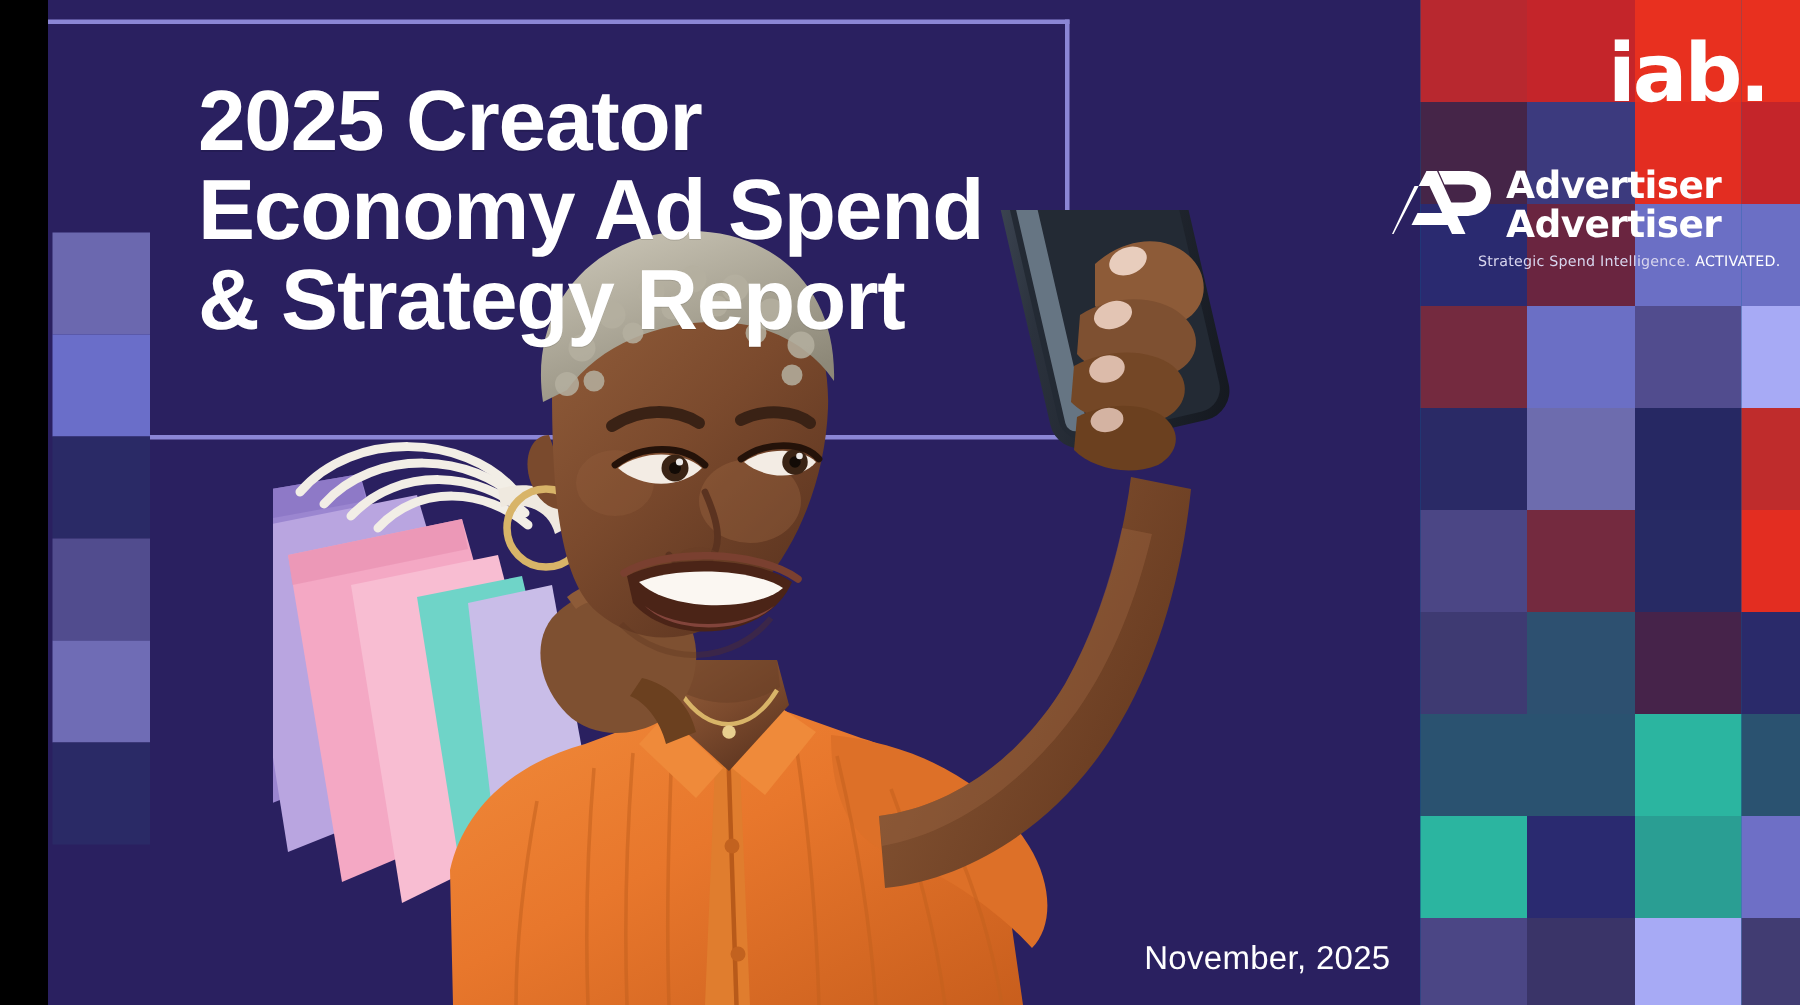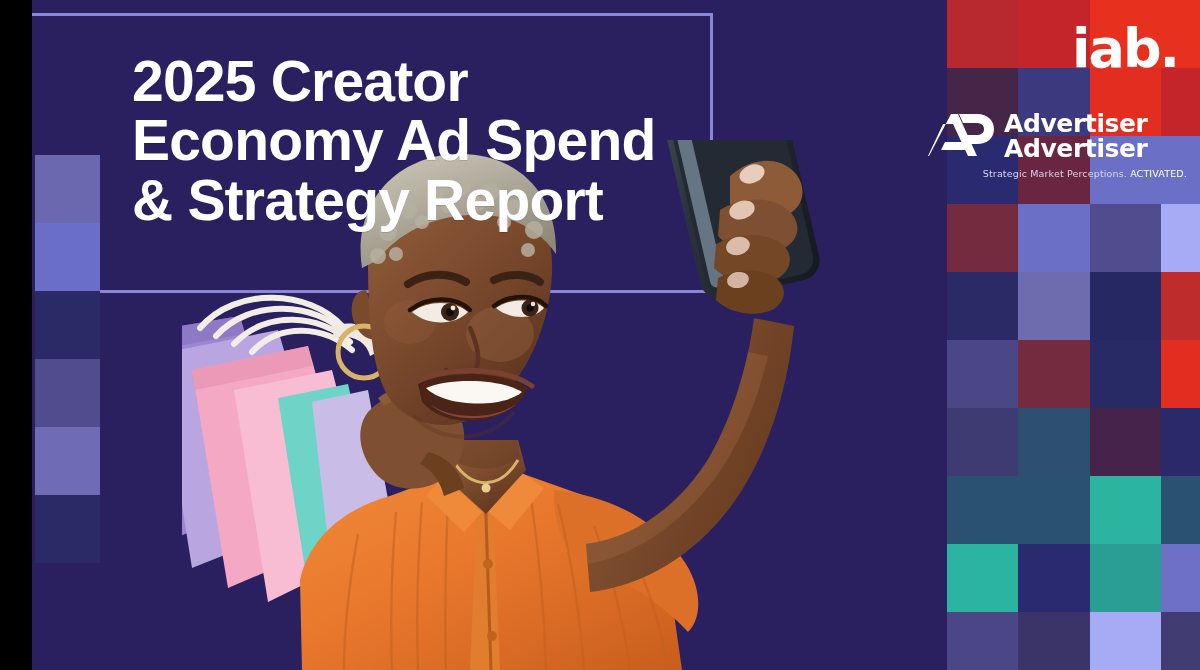--- a/index.html
+++ b/index.html
@@ -307,20 +307,21 @@
     </div>
 
     <div class="frame-line" id="frame-top" style="background: rgb(139, 134, 214);"></div>
     <div class="frame-line" id="frame-right" style="background: rgb(139, 134, 214);"></div>
     <div class="frame-line" id="frame-bottom" style="background: rgb(139, 134, 214);"></div>
 
     <h1 id="headline">2025 Creator
 Economy Ad Spend
 &amp; Strategy Report</h1>
 
+    <div id="date">November, 2025</div>
   </div>
 
   <div id="mosaic">
       <div class="cell" style="background: rgb(184, 40, 47);"></div>
       <div class="cell" style="background: rgb(196, 37, 42);"></div>
       <div class="cell" style="background: rgb(232, 48, 31);"></div>
       <div class="cell" style="background: rgb(232, 48, 31);"></div>
       <div class="cell" style="background: rgb(69, 37, 72);"></div>
       <div class="cell" style="background: rgb(60, 58, 126);"></div>
       <div class="cell" style="background: rgb(227, 45, 33);"></div>
@@ -370,17 +371,17 @@
           <path d="M20 34 L42 34 L46 42 L16 42 Z" fill="#ffffff"></path>
           <path d="M34 6 L52 6 C 63 6, 69 13, 69 21 C 69 30, 62 36, 52 36 L44 36 L40 27 L51 27 C 56 27, 59 25, 59 21 C 59 17, 56 15, 51 15 L38 15 Z" fill="#ffffff"></path>
         </svg>
       </span>
       <span id="ap-words">
         <span>Advertiser</span><br>
         <span>Advertiser</span>
       </span>
     </div>
     <div id="ap-tagline">
-      <span>Strategic Market Perceptions. </span><span class="bold">ACTIVATED.</span>
+      <span>Strategic Spend Intelligence. </span><span class="bold">ACTIVATED.</span>
     </div>
   </div>
 
 </div>
 
 </body></html>

